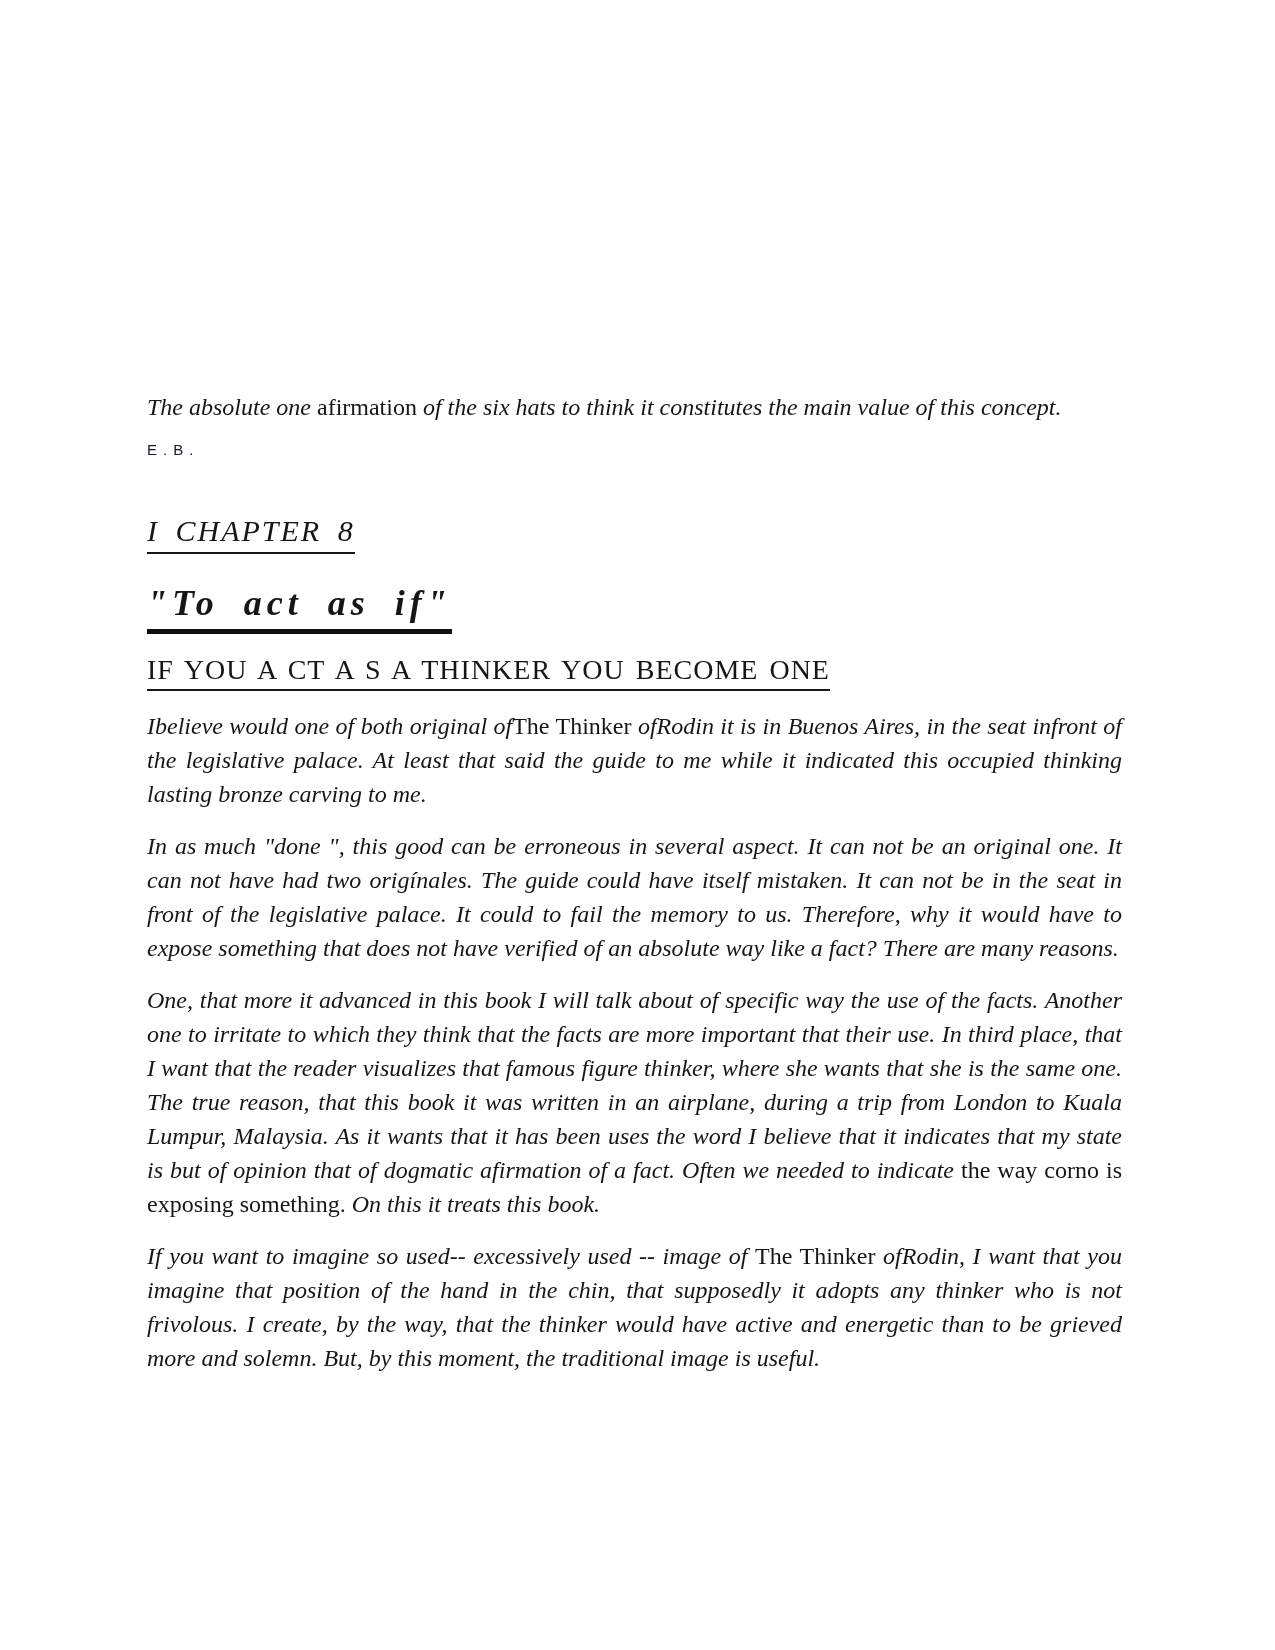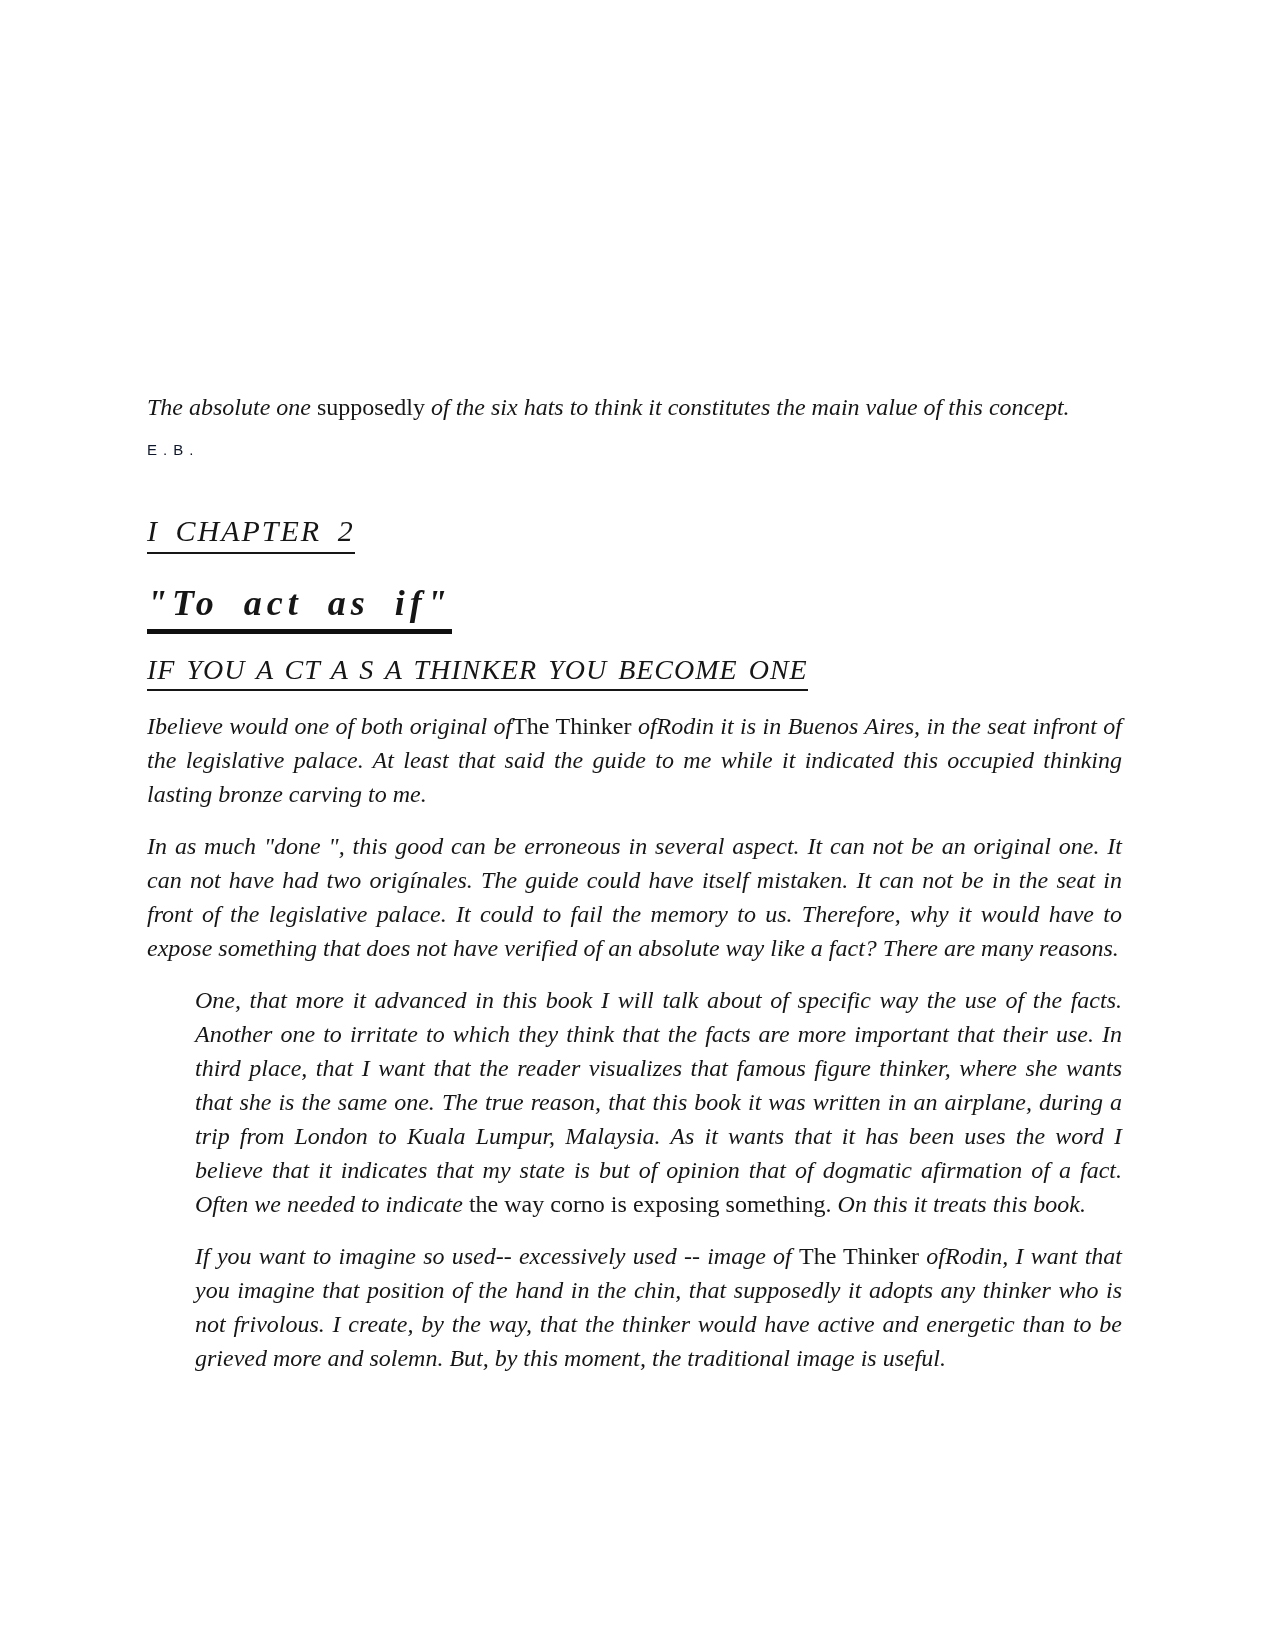--- a/index.html
+++ b/index.html
@@ -56,48 +56,47 @@
     font-weight: bold;
     font-size: 36px;
     letter-spacing: 5px;
     word-spacing: 11px;
     border-bottom: 5px solid #101010;
     padding-bottom: 5px;
   }
   .subtitle-row { margin: 0 0 18px 0; }
   .chapter-subtitle {
     display: inline-block;
-    font-style: italic;
     font-weight: normal;
     font-size: 28px;
     letter-spacing: 1px;
     word-spacing: 3px;
     border-bottom: 2px solid #161616;
     padding-bottom: 3px;
   }
   .body-para {
     font-size: 24px;
     line-height: 34px;
     text-align: justify;
     margin: 0 0 18px 0;
   }
-  .gap-before { margin-top: 18px; margin-left: 48px; }
+  .gap-before { margin-top: 18px; }
 </style>
 </head>
 <body>
 
 <div class="page">
   <div class="content">
 
-    <p class="epigraph"><span class="it">The absolute one </span><span class="rm">supposedly </span><span class="it">of the six hats to think it constitutes the main value of this concept.</span></p>
+    <p class="epigraph"><span class="it">The absolute one </span><span class="rm">afirmation </span><span class="it">of the six hats to think it constitutes the main value of this concept.</span></p>
 
     <p class="attribution">E.B.</p>
 
     <div class="chapter-label-row">
-      <span class="chapter-label">I CHAPTER 2</span>
+      <span class="chapter-label">I CHAPTER 8</span>
     </div>
 
     <div class="title-row">
       <span class="chapter-title">"To act as if"</span>
     </div>
 
     <div class="subtitle-row">
       <span class="chapter-subtitle">IF YOU A CT A S A THINKER YOU BECOME ONE</span>
     </div>
 

